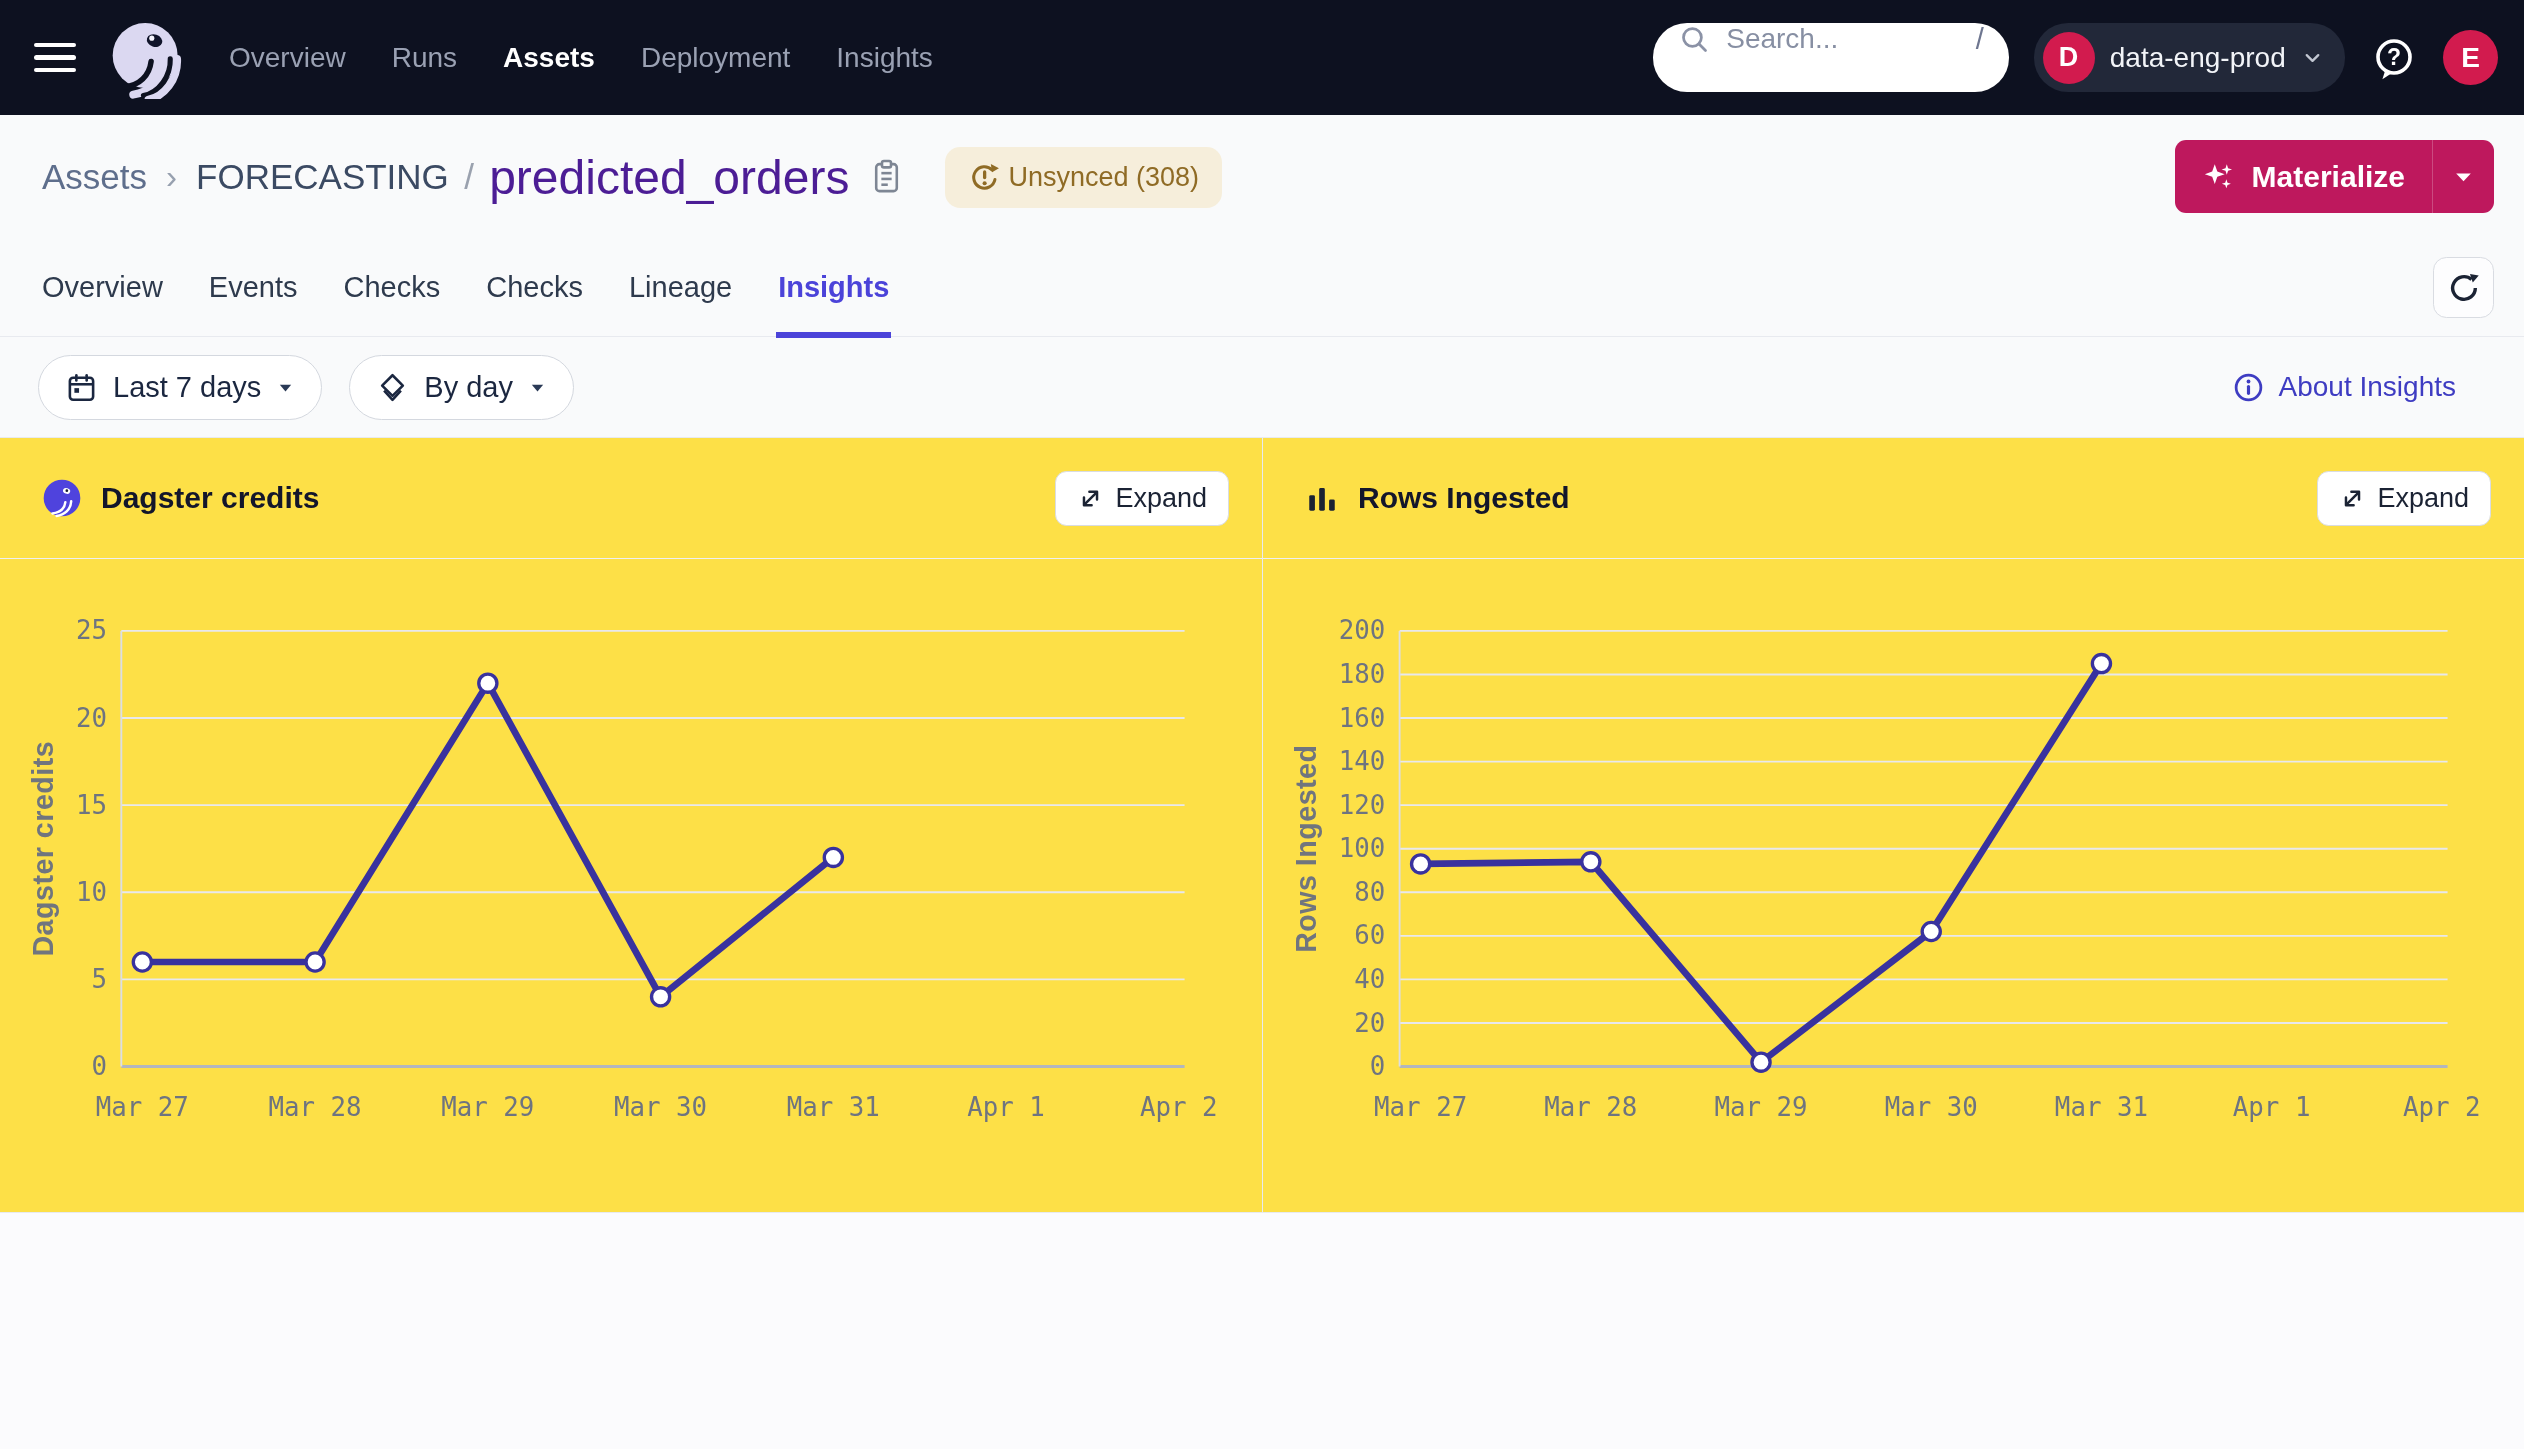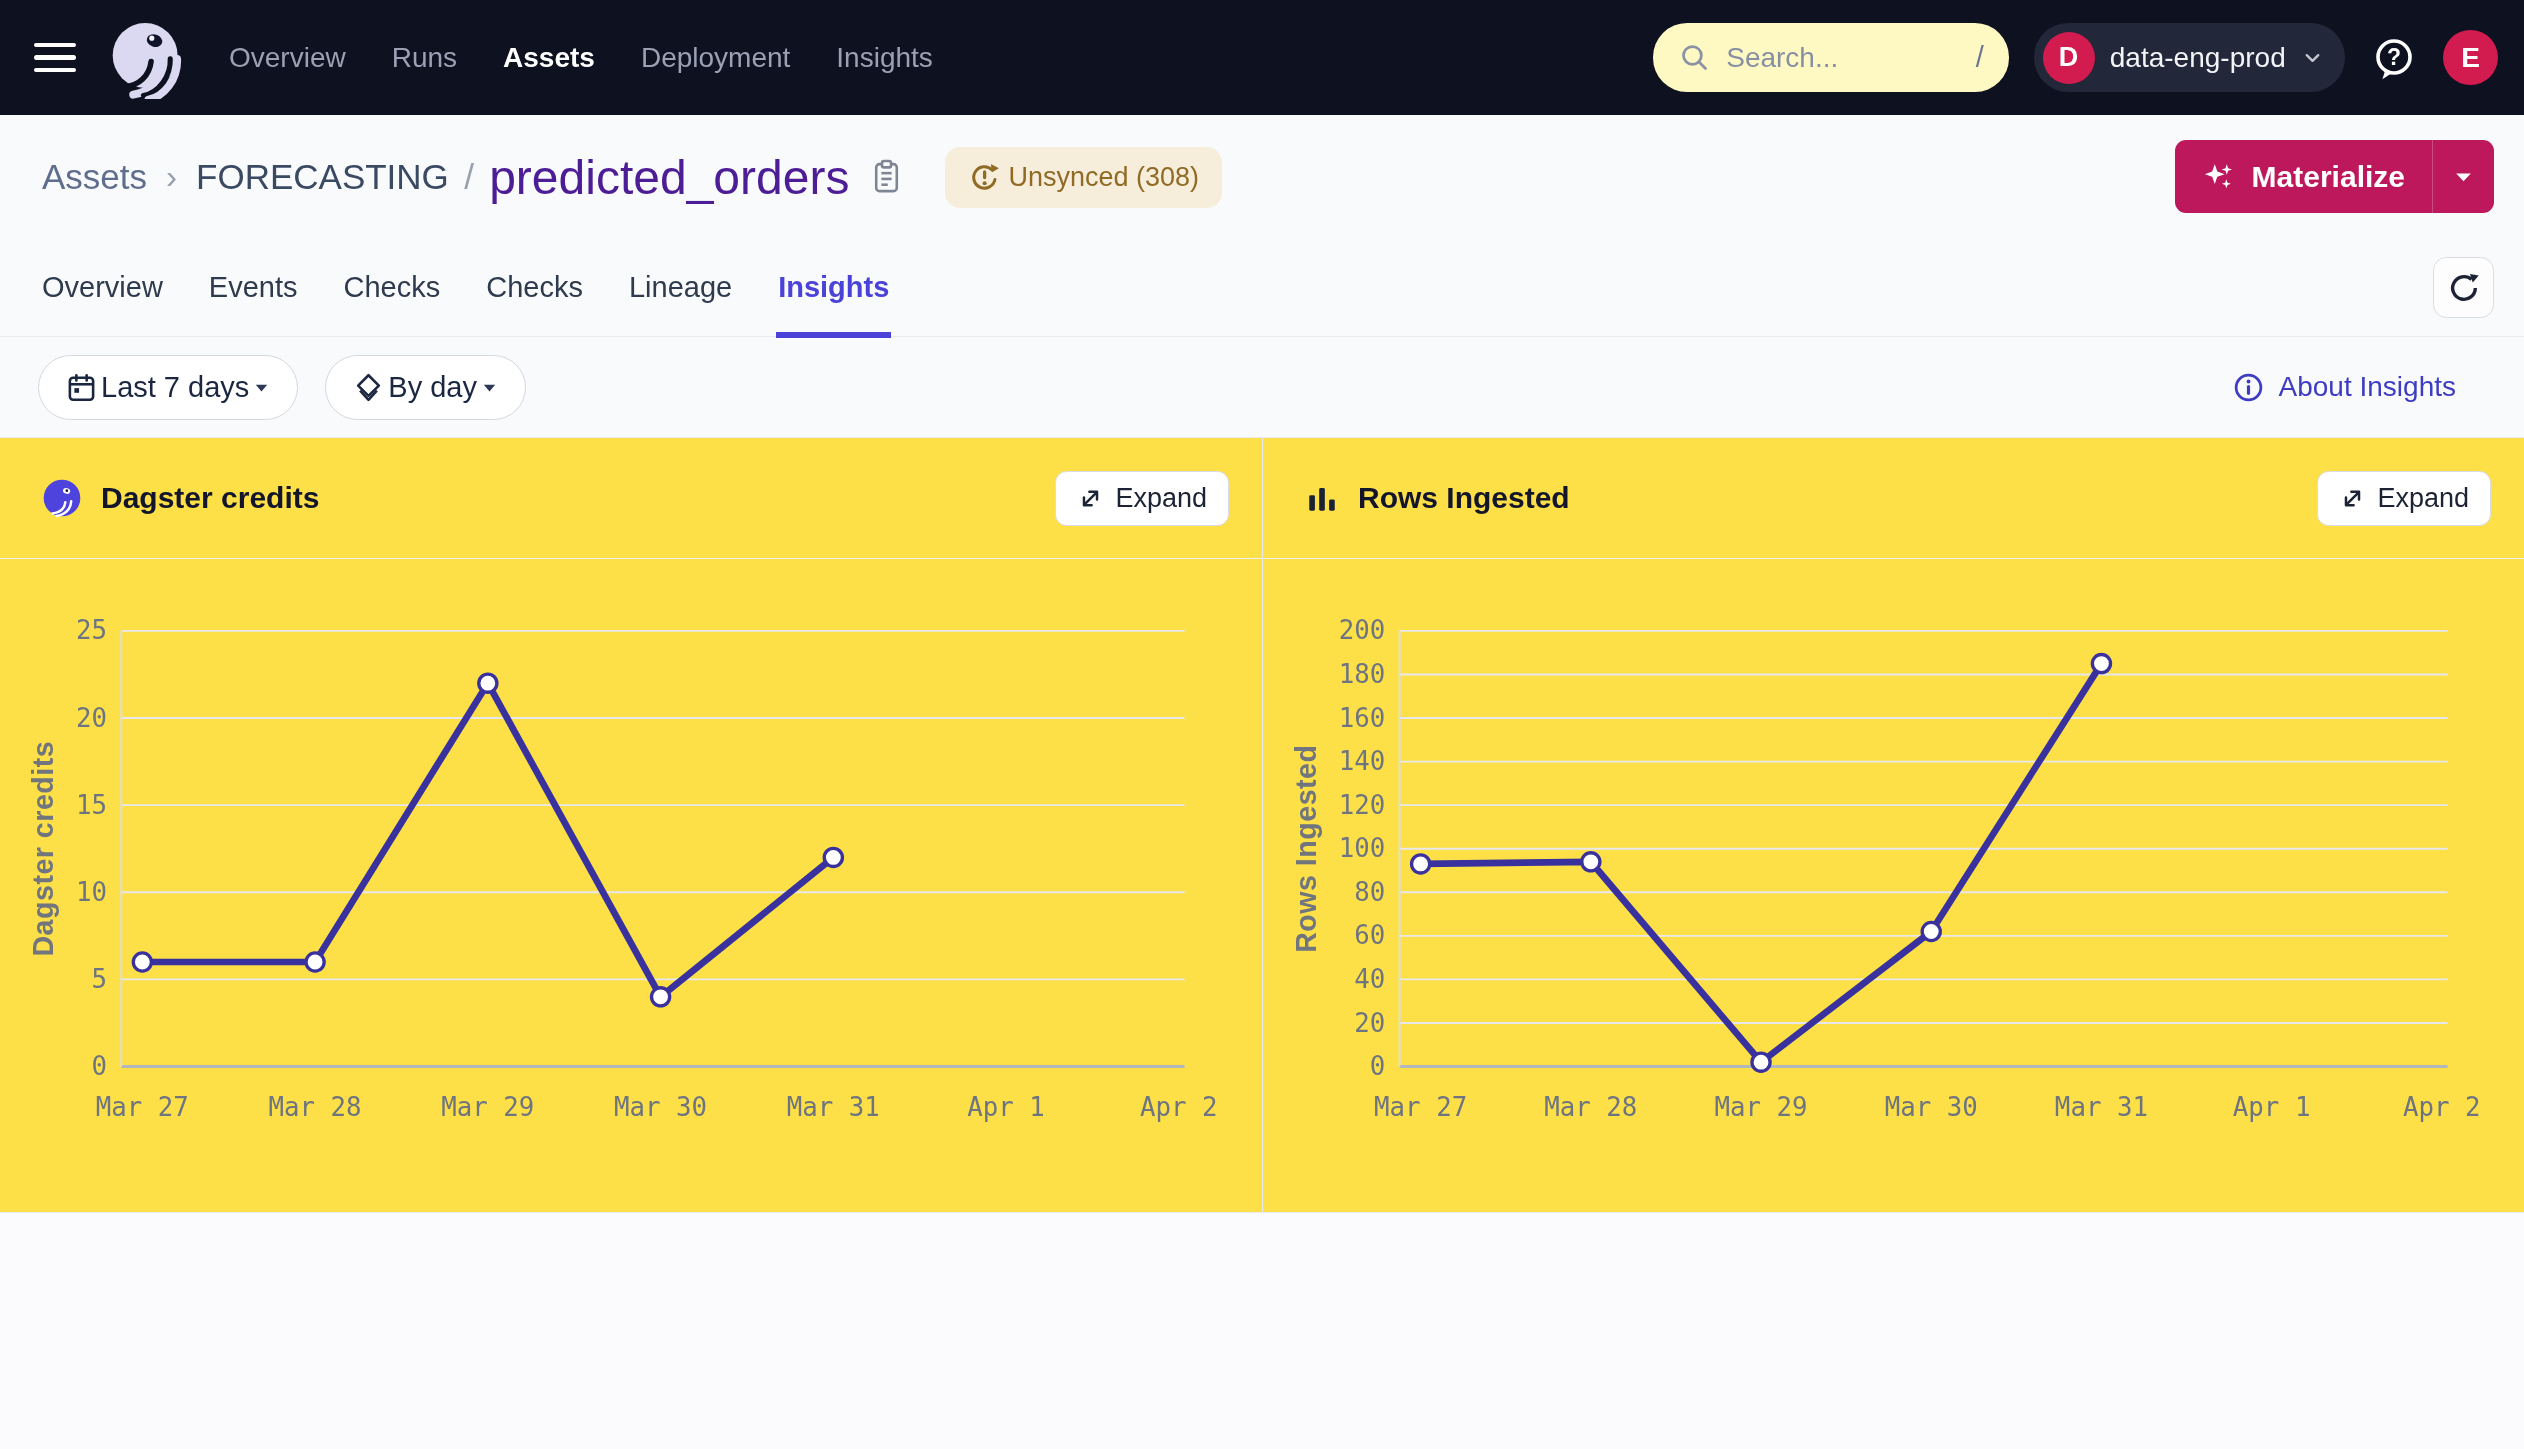--- a/index.html
+++ b/index.html
@@ -8,21 +8,21 @@
 
   
   .topnav { height: 115px; background: #0D1120; display: flex; align-items: center; padding: 0 27px 0 34px; }
   .hamburger { width: 44px; display: flex; flex-direction: column; gap: 7.7px; margin-right: 27px; cursor: pointer; }
   .hamburger span { display: block; width: 42px; height: 4.8px; background: #FFFFFF; border-radius: 2.9px; }
   .logo { width: 82px; height: 82px; margin-right: 42px; cursor: pointer; }
   .navlinks { display: flex; gap: 46px; align-items: center; }
   .navlink { font-size: 28px; color: #9AA1B3; cursor: pointer; }
   .navlink.active { color: #FFFFFF; font-weight: 700; }
   .nav-right { margin-left: auto; display: flex; align-items: center; gap: 25px; }
-  .search { width: 356px; height: 69px; border-radius: 34px; background: #fef9c3; display: flex; align-items: center; padding: 0 25px; gap: 15.3px; cursor: text; }
+  .search { width: 356px; height: 69px; border-radius: 34px; background: #ffffff; display: flex; align-items: flex-start; padding: 0 25px; gap: 15.3px; cursor: text; }
   .search .ph { font-size: 28px; color: #878FA3; }
   .search .slash { margin-left: auto; font-size: 29px; color: #6E7690; }
   .deploy { height: 69px; border-radius: 34px; background: #222839; display: flex; align-items: center; gap: 15.3px; padding: 0 21px 0 8.6px; cursor: pointer; }
   .deploy .dbadge { width: 52px; height: 52px; border-radius: 50%; background: #D21B4E; color: #fff; font-size: 27px; font-weight: 700; display: flex; align-items: center; justify-content: center; }
   .deploy .dname { font-size: 28px; color: #F2F4F8; font-weight: 500; }
   .help { width: 48px; height: 48px; cursor: pointer; }
   .avatar { width: 55px; height: 55px; border-radius: 50%; background: #D21B4E; color: #fff; font-size: 28px; font-weight: 700; display: flex; align-items: center; justify-content: center; cursor: pointer; }
 
   
   .crumbrow { height: 124px; background: #F9FAFB; display: flex; align-items: center; padding: 0 31px 0 42px; position: relative; }
@@ -40,21 +40,21 @@
 
   
   .tabsrow { height: 98px; background: #F9FAFB; border-bottom: 1.9px solid #E8EAEF; display: flex; align-items: stretch; gap: 46px; padding: 0 42px; position: relative; }
   .tab { display: flex; align-items: center; font-size: 29px; color: #2E3A4D; font-weight: 500; position: relative; cursor: pointer; }
   .tab.active { color: #4B43D9; font-weight: 600; }
   .tab.active::after { content: ''; position: absolute; left: -1.9px; right: -1.9px; bottom: -1.9px; height: 5.7px; background: #4B43D9; }
   .refresh { position: absolute; right: 31px; top: 18px; width: 61px; height: 61px; border: 1.9px solid #D9DCE2; border-radius: 13.4px; background: #FDFDFE; display: flex; align-items: center; justify-content: center; cursor: pointer; }
 
   
   .filterrow { height: 101px; background: #F9FAFB; border-bottom: 1.9px solid #E8EAEF; display: flex; align-items: center; padding: 0 33px 0 38px; gap: 27px; }
-  .fbtn { height: 65px; border: 1.9px solid #D4D8DF; border-radius: 34px; background: #fff; display: flex; align-items: center; gap: 4px; padding: 0 27px; font-size: 29px; color: #1B2740; font-weight: 500; cursor: pointer; }
+  .fbtn { height: 65px; border: 1.9px solid #D4D8DF; border-radius: 34px; background: #fff; display: flex; align-items: center; gap: 16px; padding: 0 27px; font-size: 29px; color: #1B2740; font-weight: 500; cursor: pointer; }
   .spacer { flex: 1; }
   .about { display: flex; align-items: center; gap: 13.4px; color: #3E3CC2; font-size: 28px; font-weight: 500; margin-right: 36px; cursor: pointer; }
   .metrics { width: 574px; height: 69px; border: 1.9px solid #CFD4DC; border-radius: 17px; background: #fff; display: flex; align-items: center; gap: 17px; padding: 0 25px; font-size: 29px; color: #131C31; font-weight: 500; cursor: pointer; }
   .metrics .chev { margin-left: auto; display: flex; }
 
   
   .charts { display: grid; grid-template-columns: 1262px 1262px; background: #fde047; border-bottom: 1.9px solid #E8EAEF; }
   .card + .card { border-left: 1.9px solid #E8EAEF; }
   .chead { height: 121px; border-bottom: 1.9px solid #EDEFF3; display: flex; align-items: center; padding: 0 33px 0 42px; gap: 19px; }
   .ctitle { font-size: 30px; font-weight: 700; color: #13162B; }

